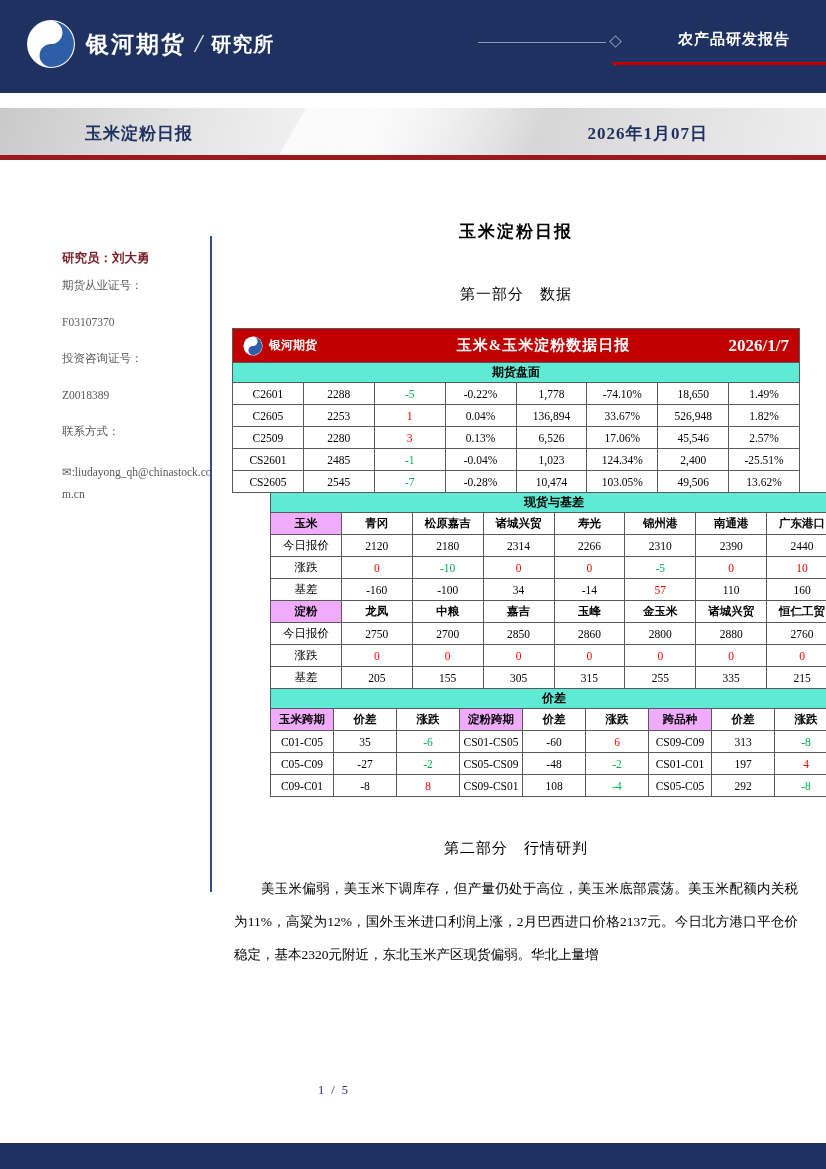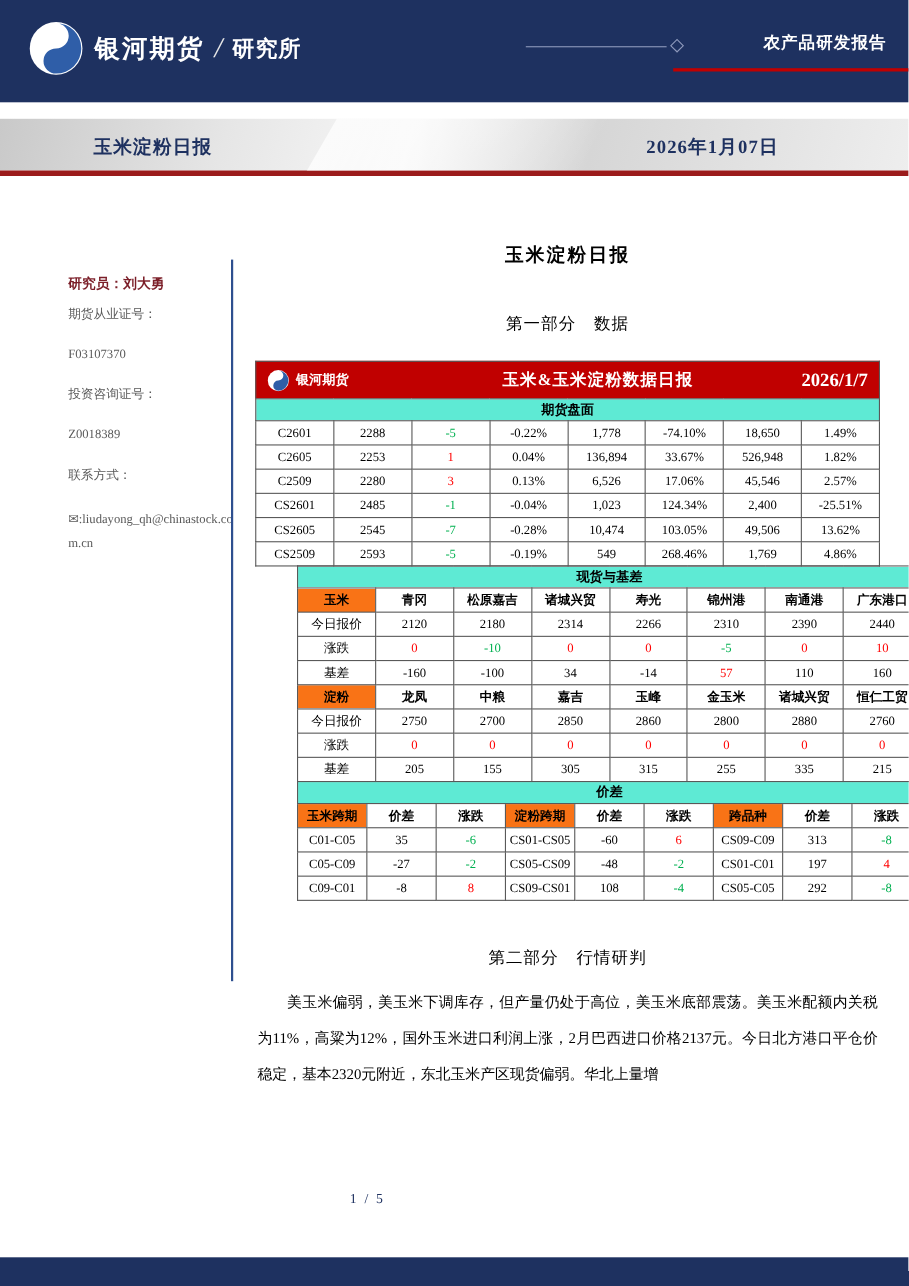--- a/index.html
+++ b/index.html
@@ -11,21 +11,21 @@
 
   
   .topbar { position:absolute; top:0; left:0; width:826px; height:93px; background:#1e3160; }
   .brand-row { position:absolute; left:26px; top:19px; display:flex; align-items:center; color:#fff; }
   .logo-svg { width:50px; height:50px; margin-right:10px; }
   .brand { font-size:23px; font-weight:bold; letter-spacing:2px; }
   .slash { font-size:26px; font-style:italic; margin:0 9px; font-weight:normal; color:#e8e8e8; }
   .division { font-size:20px; font-weight:bold; letter-spacing:1px; }
   .deco-line { position:absolute; left:478px; top:42px; width:128px; height:1px; background:#8e99bb; }
   .deco-diamond { position:absolute; left:611px; top:37px; width:9px; height:9px; border:1px solid #8e99bb; transform:rotate(45deg); background:transparent; }
-  .report-type { position:absolute; right:20px; top:30px; color:#fff; font-size:15px; font-weight:bold; letter-spacing:1px; }
+  .report-type { position:absolute; right:36px; top:30px; color:#fff; font-size:15px; font-weight:bold; letter-spacing:1px; }
   .red-underline { position:absolute; right:0; top:62px; width:214px; height:3px; background:#c00000; }
 
   
   .band { position:absolute; top:108px; left:0; width:826px; height:52px;
     background:linear-gradient(105deg,#c9c9c9 0%,#e6e6e6 25%,#f7f7f7 45%,#d6d6d6 65%,#eeeeee 100%);
     border-bottom:5px solid #9b1b1b; overflow:hidden; }
   .band-shape { position:absolute; left:290px; top:-12px; width:250px; height:80px;
     background:linear-gradient(to right,rgba(255,255,255,.75),rgba(255,255,255,0)); transform:skewX(-30deg); }
   .band-title { position:absolute; left:85px; top:14px; font-size:17px; font-weight:bold; color:#1e3160; letter-spacing:1px; }
   .band-date { position:absolute; right:118px; top:14px; font-size:17px; font-weight:bold; color:#1e3160; letter-spacing:1px; }
@@ -47,21 +47,21 @@
     height:34px; padding:0 10px; border:1px solid #595959; border-bottom:none; }
   .tbl-brand { display:flex; align-items:center; font-size:12px; font-weight:bold; width:125px; }
   .tbl-logo { width:20px; height:20px; margin-right:6px; }
   .tbl-title { flex:1; text-align:center; font-size:15px; font-weight:bold; letter-spacing:1px; }
   .tbl-date { width:70px; text-align:right; font-size:17px; font-weight:bold; }
 
   .dtable { width:100%; border-collapse:collapse; table-layout:fixed; font-size:11.5px; }
   .dtable td { border:1px solid #595959; text-align:center; height:22px; padding:1px 2px; overflow:hidden; }
   .dtable tr.section-row td { background:#5eead4; font-weight:bold; height:18px; font-size:12px; }
   .dtable tr.colhdr td { font-weight:bold; }
-  .dtable td.cat { background:#f97316; font-weight:bold; }
+  .dtable td.cat { background:#f0abfc; font-weight:bold; }
   .dtable td.neg { color:#00b050; }
   .dtable td.pos { color:#ff0000; }
   .stack { margin-top:-1px;margin-left:38px; }
 
   
   .commentary-label { margin-top:36px; margin-left:24px; font-weight:bold; font-size:13.5px; }
   .commentary { margin-top:14px; padding:0 2px; font-size:13.5px; line-height:2.45; text-align:justify; text-indent:2em; }
 
   .page-num { position:absolute; left:0; top:1083px; width:668px; text-align:center; font-size:12.5px; color:#1e3160; letter-spacing:2px; }
   .footbar { position:absolute; left:0; bottom:0; width:826px; height:26px; background:#1e3160; }
@@ -168,30 +168,20 @@
         <tr>
           <td>CS2605</td>
           <td>2545</td>
           <td class="neg">-7</td>
           <td>-0.28%</td>
           <td>10,474</td>
           <td>103.05%</td>
           <td>49,506</td>
           <td>13.62%</td>
         </tr>
-        <tr>
-          <td>CS2509</td>
-          <td>2593</td>
-          <td class="neg">-5</td>
-          <td>-0.19%</td>
-          <td>549</td>
-          <td>268.46%</td>
-          <td>1,769</td>
-          <td>4.86%</td>
-        </tr>
       </tbody>
     </table>
   <table class="dtable stack">
       <tbody id="spot-body">
         <tr class="section-row">
           <td colspan="8">现货与基差</td>
         </tr>
         <tr class="colhdr">
           <td class="cat">玉米</td>
           <td>青冈</td>

